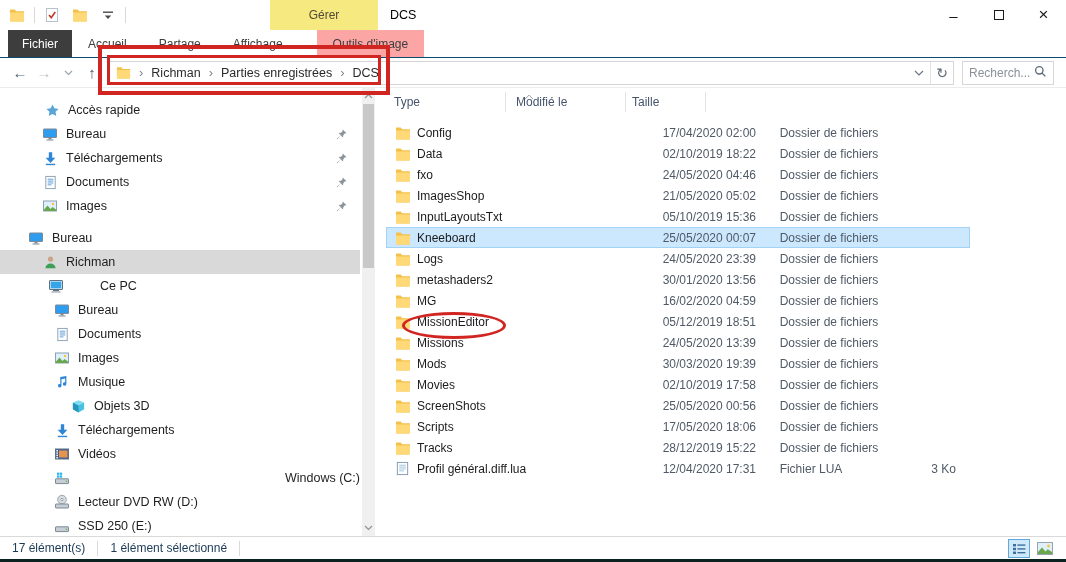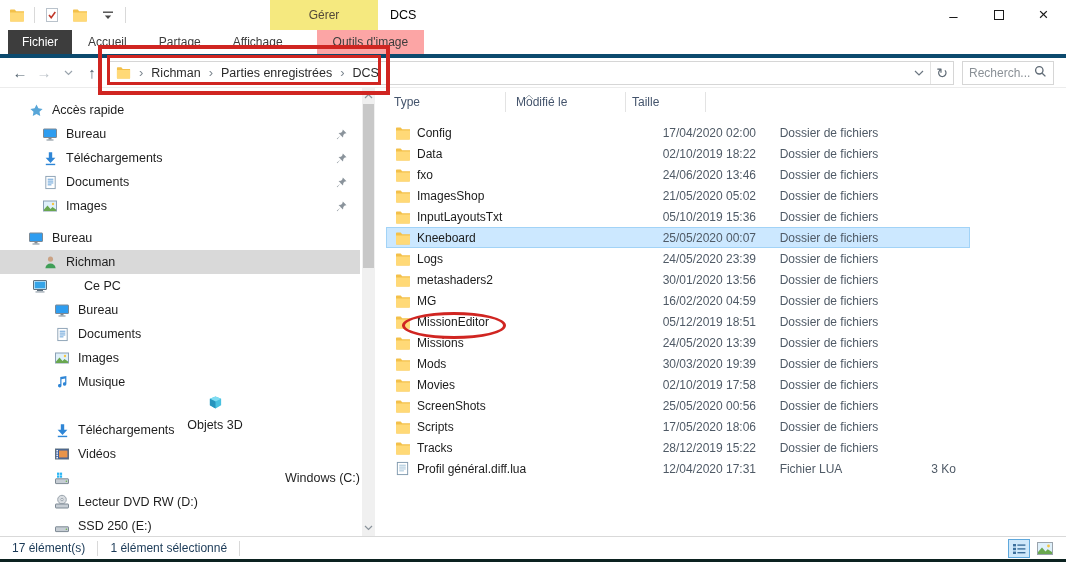--- a/index.html
+++ b/index.html
@@ -15,21 +15,21 @@
   .qat-btn { width: 22px; height: 22px; display: flex; align-items: center; justify-content: center; }
   .manage-tab {
     position: absolute; left: 270px; top: 0; width: 108px; height: 30px;
     display: flex; align-items: center; justify-content: center; color: #53493a; font-size: 12px;
   }
   .win-title { position: absolute; left: 390px; top: 0; height: 30px; display: flex; align-items: center; font-size: 12.5px; color: #000; }
   .win-controls { position: absolute; right: 0; top: 0; height: 30px; display: flex; }
   .win-ctl { width: 45px; height: 30px; display: flex; align-items: center; justify-content: center; color: #1a1a1a; font-size: 15px; }
   .win-ctl .maxbox { width: 10px; height: 10px; border: 1.2px solid #1a1a1a; display: block; }
   
-  .tabrow { position: absolute; left: 0; top: 30px; width: 100%; height: 28px; background: #fff; border-bottom: 4px solid #0c4a6e; }
+  .tabrow { position: absolute; left: 0; top: 30px; width: 100%; height: 28px; background: #fff; border-bottom: 1px solid #0c4a6e; }
   .tabs { display: flex; height: 100%; padding-left: 8px; }
   .tab { height: 100%; display: flex; align-items: center; justify-content: center; padding: 0 16px; color: #3c3c3c; }
   .tab.file { background: #3d3d3d; color: #fff; padding: 0 14px; }
   .tab.context { background: #fca5a5; }
   .ribbon-right { position: absolute; right: 8px; top: 30px; height: 27px; display: flex; align-items: center; gap: 12px; }
   .help-btn { width: 17px; height: 17px; border-radius: 50%; background: #1c76c8; color: #fff; font-size: 11px; font-weight: bold; display: flex; align-items: center; justify-content: center; }
   
   .navrow { position: absolute; left: 0; top: 58px; width: 100%; height: 30px; display: flex; align-items: center; background: #fff; border-bottom: 1px solid #ececec; }
   .nav-btn { width: 24px; height: 24px; display: flex; align-items: center; justify-content: center; font-size: 15px; }
   .nav-back { color: #50606d; margin-left: 8px; }
@@ -189,21 +189,21 @@
       <span class="ph">Recherch...</span>
       <span><svg width="13" height="13" viewBox="0 0 13 13">
             <circle cx="5.3" cy="5.3" r="3.7" fill="none" stroke="#5f6a75" stroke-width="1.3"></circle>
             <path d="M8.2 8.2l3.2 3.2" stroke="#5f6a75" stroke-width="1.3"></path>
           </svg></span>
     </div>
   </div>
 
   <div class="content">
     <div class="sidebar">
-        <div class="side-item" style="padding-left: 28px;">
+        <div class="side-item" style="padding-left: 44px;">
           <span class="icon">
             <svg width="15" height="15" viewBox="0 0 16 16">
               <path d="M8 1.5l2 4.2 4.5.6-3.3 3.1.8 4.5L8 11.7l-4 2.2.8-4.5-3.3-3.1 4.5-.6z" fill="#58a6d8"></path>
             </svg>
           </span>
           <span>Accès rapide</span>
         </div>
         <div class="side-item" style="padding-left: 42px;">
           <span class="icon">
             <svg width="16" height="16" viewBox="0 0 16 16">
@@ -274,21 +274,21 @@
         </div>
         <div class="side-item selected" style="padding-left: 42px;">
           <span class="icon">
             <svg width="15" height="15" viewBox="0 0 16 16">
               <circle cx="8" cy="4.4" r="2.7" fill="#caa284"></circle>
               <path d="M2.5 14c.5-3.2 2.7-4.9 5.5-4.9s5 1.7 5.5 4.9z" fill="#3f9e57"></path>
             </svg>
           </span>
           <span>Richman</span>
         </div>
-        <div class="side-item" style="padding-left: 32px; gap: 36px;">
+        <div class="side-item" style="padding-left: 48px; gap: 36px;">
           <span class="icon">
             <svg width="16" height="16" viewBox="0 0 16 16">
               <rect x="1.5" y="2.5" width="13" height="9" rx="0.5" fill="#bfe3f7" stroke="#5f707e"></rect>
               <rect x="2.8" y="3.8" width="10.4" height="6.4" fill="#35a4e8"></rect>
               <rect x="5" y="11.8" width="6" height="1.3" fill="#5f707e"></rect>
               <rect x="3.5" y="13.4" width="9" height="1.1" fill="#8d9aa5"></rect>
             </svg>
           </span>
           <span>Ce PC</span>
         </div>
@@ -322,21 +322,21 @@
           <span>Images</span>
         </div>
         <div class="side-item" style="padding-left: 54px;">
           <span class="icon">
             <svg width="14" height="14" viewBox="0 0 16 16">
               <path d="M6 2.2l7-1.2v9.3a2 2 0 1 1-1.4-1.9V4.1L7.4 4.9v7.3A2 2 0 1 1 6 10.3z" fill="#2f86d6"></path>
             </svg>
           </span>
           <span>Musique</span>
         </div>
-        <div class="side-item" style="padding-left: 70px; flex-direction: column;">
+        <div class="side-item" style="padding-left: 70px;">
           <span class="icon">
             <svg width="15" height="15" viewBox="0 0 16 16">
               <path d="M8 1.5L14 4v7L8 14.5 2 11V4z" fill="#49c1e0"></path>
               <path d="M8 1.5L14 4 8 6.8 2 4z" fill="#7fdcf2"></path>
               <path d="M8 6.8v7.7L2 11V4z" fill="#2794bd"></path>
             </svg>
           </span>
           <span>Objets 3D</span>
         </div>
         <div class="side-item" style="padding-left: 54px;">
@@ -453,21 +453,21 @@
           <div class="frow">
             <span class="fcell name">
               <span class="icon">
                 <svg width="16" height="16" viewBox="0 0 16 16">
                   <path d="M1 3.2c0-.4.3-.7.7-.7h4l1.5 1.8H15v9.5c0 .4-.3.7-.7.7H1.7a.7.7 0 0 1-.7-.7z" fill="#f3c04a"></path>
                   <path d="M1 5.4h14v8.4c0 .4-.3.7-.7.7H1.7a.7.7 0 0 1-.7-.7z" fill="#ffd977"></path>
                 </svg>
               </span>
               <span>fxo</span>
             </span>
-            <span class="fcell date">24/06/2020 13:46</span>
+            <span class="fcell date">24/05/2020 04:46</span>
             <span class="fcell type">Dossier de fichiers</span>
             <span class="fcell size"></span>
           </div>
           <div class="frow">
             <span class="fcell name">
               <span class="icon">
                 <svg width="16" height="16" viewBox="0 0 16 16">
                   <path d="M1 3.2c0-.4.3-.7.7-.7h4l1.5 1.8H15v9.5c0 .4-.3.7-.7.7H1.7a.7.7 0 0 1-.7-.7z" fill="#f3c04a"></path>
                   <path d="M1 5.4h14v8.4c0 .4-.3.7-.7.7H1.7a.7.7 0 0 1-.7-.7z" fill="#ffd977"></path>
                 </svg>

